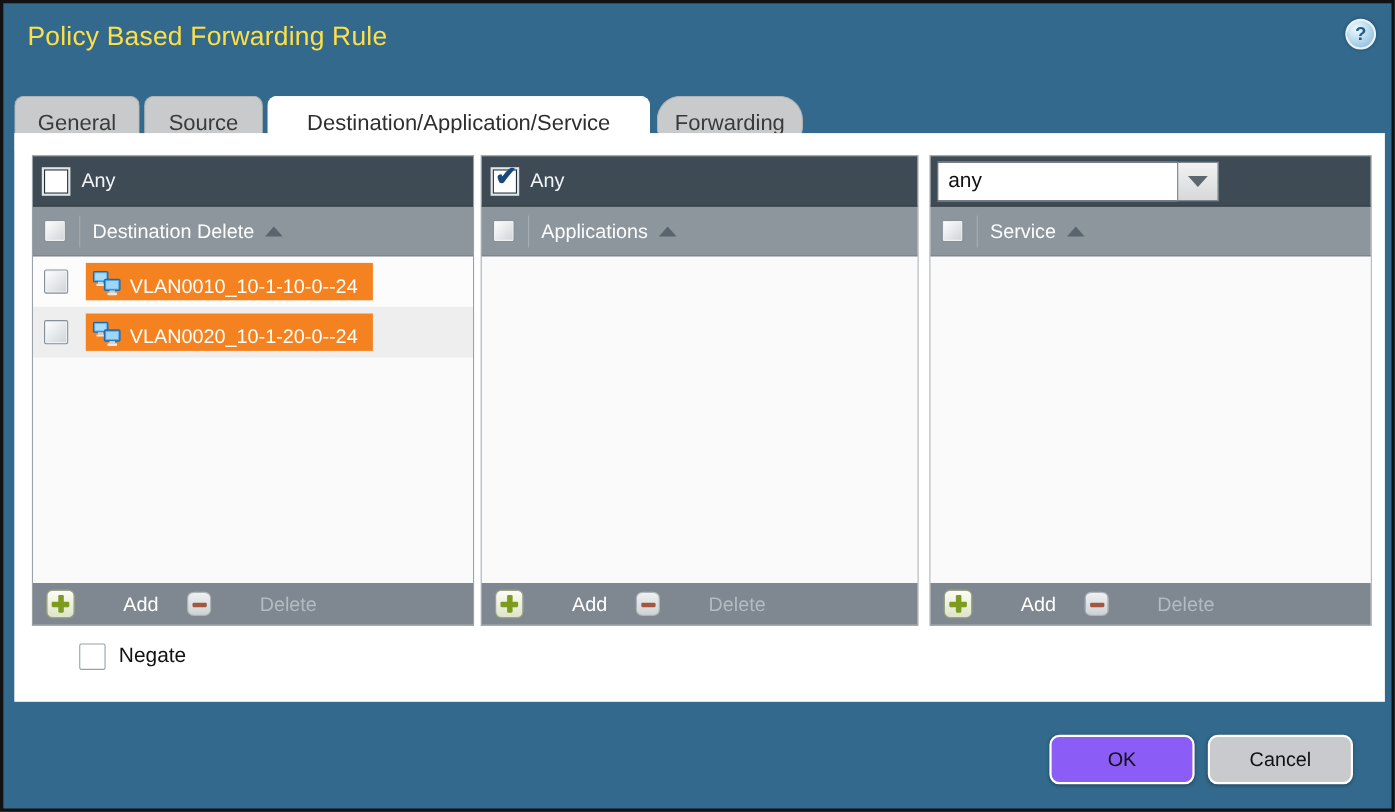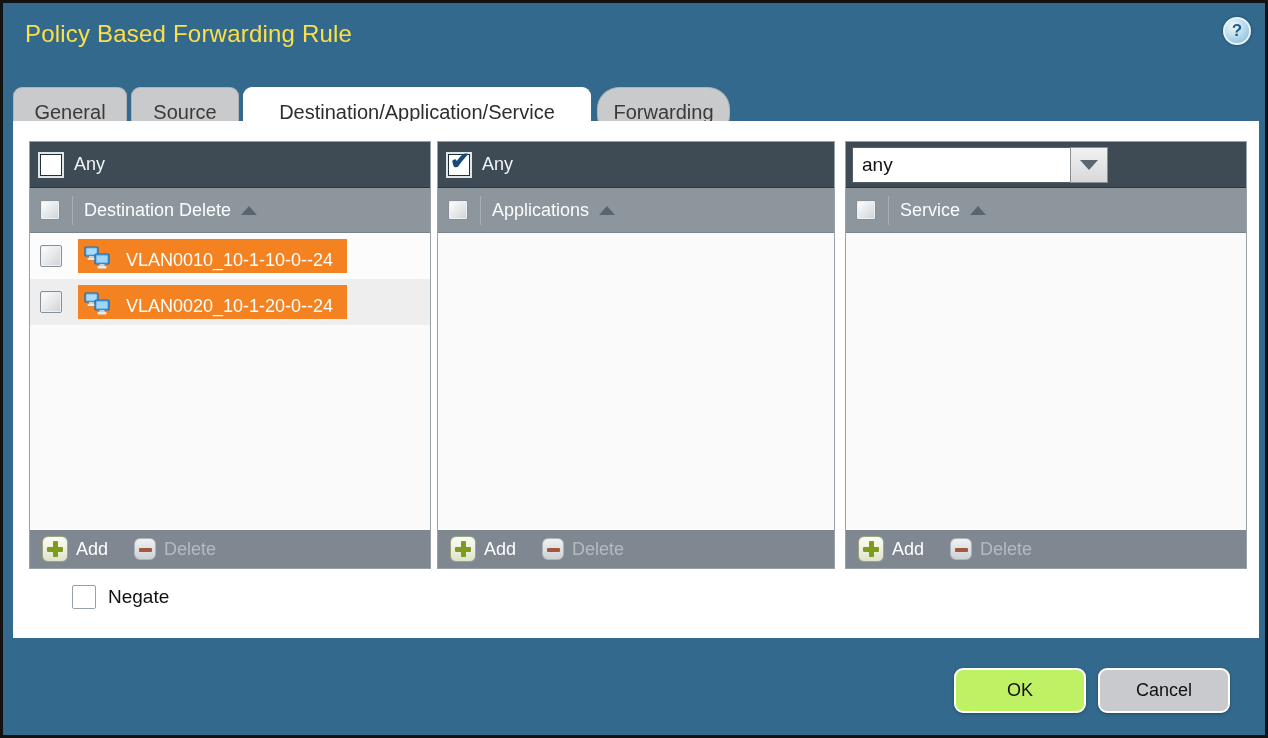--- a/index.html
+++ b/index.html
@@ -69,25 +69,25 @@
     border-left:8px solid transparent; border-right:8px solid transparent;
     border-bottom:9px solid #59646e;
   }
   
   .row { height:46px; display:flex; align-items:center; cursor:pointer; }
   .row:nth-child(odd) { background:#fcfcfc; }
   .row:nth-child(even) { background:#eeeeee; }
   .row .cb-bevel { width:22px; height:22px; }
   .chip {
     margin-left:16px; height:34px; background:#f58220; display:flex; align-items:center;
-    padding:8px 14px 0 6px; color:#ffffff; font-size:18px;gap:8px;
+    padding:8px 14px 0 6px; color:#ffffff; font-size:18px;
   }
   .chip .neticon { margin-right:8px; }
   
-  .addbtn, .delbtn { display:flex; align-items:center; cursor:pointer; }
+  .addbtn, .delbtn { display:flex; align-items:center; cursor:pointer;gap:36px; }
   .addbtn { margin-left:12px; }
   .delbtn { margin-left:26px; }
   .icon-plus {
     width:26px; height:26px; border-radius:6px; position:relative;
     background:linear-gradient(180deg,#fcfdf6 0%,#dde4c8 100%); border:1px solid #9aa583;
   }
   .icon-plus::before, .icon-plus::after { content:""; position:absolute; background:#7d9b1e; border-radius:1px; }
   .icon-plus::before { left:4px; top:10px; width:16px; height:5px; }
   .icon-plus::after  { left:10px; top:4px; width:5px; height:16px; }
   .icon-minus {
@@ -111,21 +111,21 @@
   
   .negate { position:absolute; left:20px; top:464px; display:flex; align-items:center; cursor:pointer;padding-left:39px; }
   .cb-negate { width:24px; height:24px; background:#ffffff; border:1px solid #93a2ac; border-radius:2px; }
   .negate-label { color:#111; font-size:19px; margin-left:12px; }
   
   .btn {
     position:absolute; top:665px; height:45px; border-radius:9px; border:2px solid #ffffff;
     font-size:18px; color:#101010; display:flex; align-items:center; justify-content:center;
     cursor:pointer; box-shadow:0 1px 3px rgba(0,0,0,0.3);
   }
-  .btn-ok { left:951px; width:132px; background:#bef264; }
+  .btn-ok { left:951px; width:132px; background:#8b5cf6; }
   .btn-cancel { left:1095px; width:132px; background:#c9cacd; }
 </style>
 </head>
 <body>
 
 <div class="window">
 
   <div class="title">Policy Based Forwarding Rule</div>
   <div class="help-icon">?</div>
 

